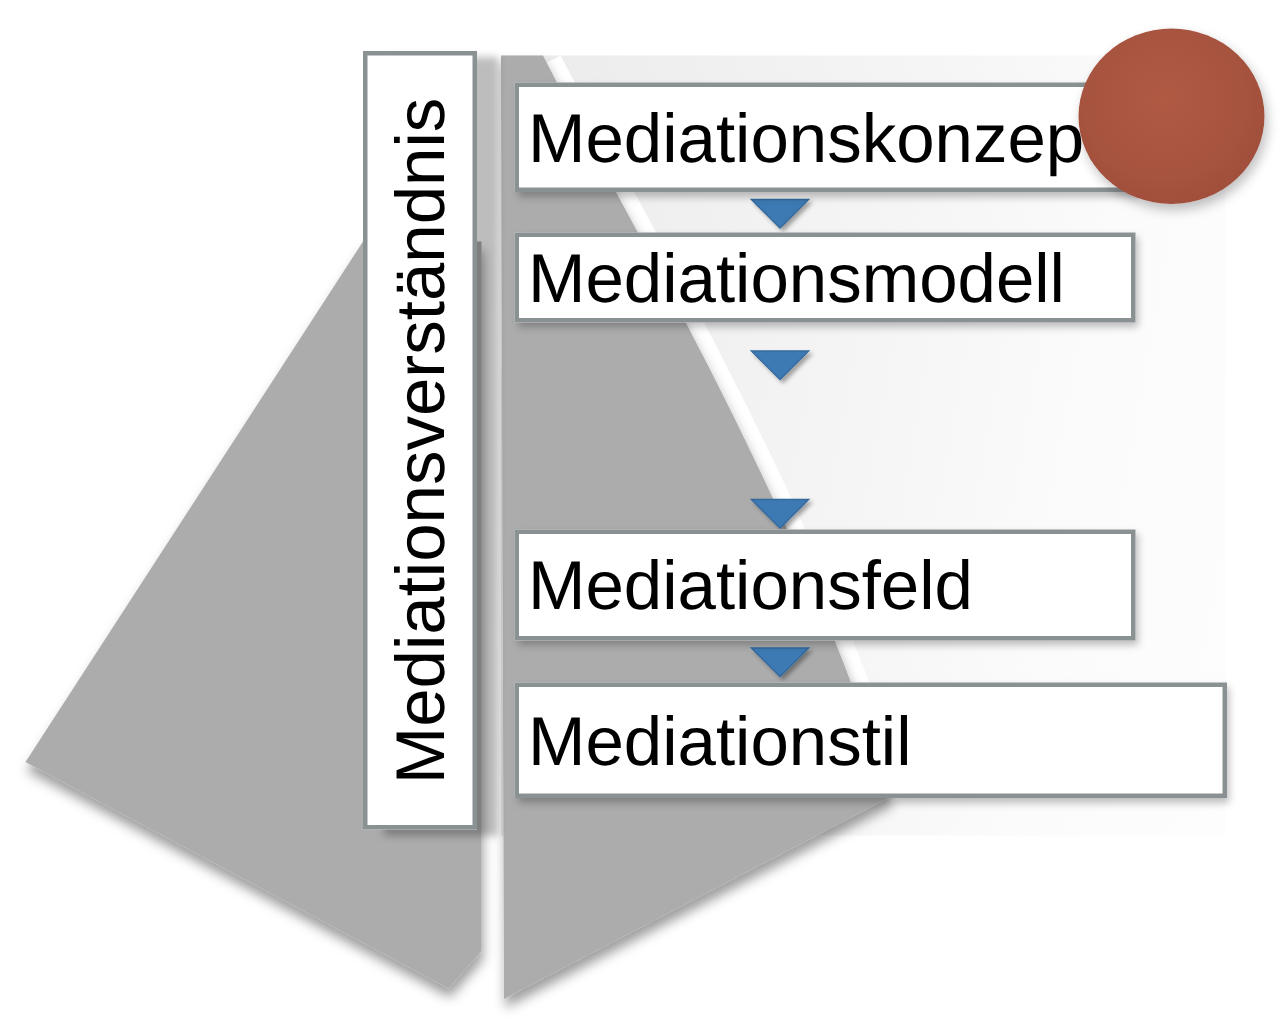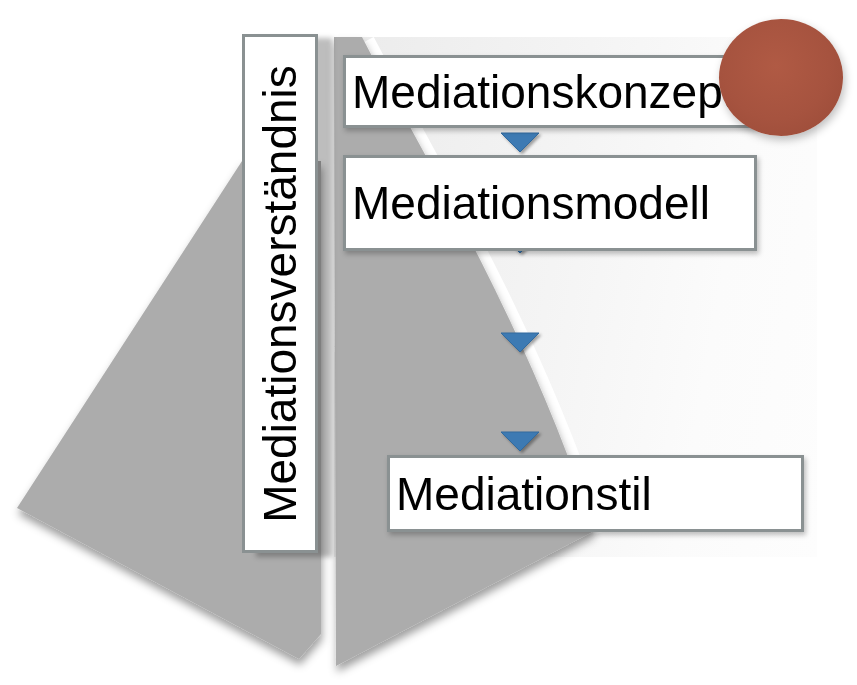--- a/index.html
+++ b/index.html
@@ -31,24 +31,24 @@
     background:#ffffff;
     border:3px solid #8a9192;
     box-shadow:2px 3px 5px rgba(0,0,0,0.25);
     display:flex;align-items:center;
     padding-left:6px;
     font-size:46px;line-height:1;
     white-space:nowrap;
     z-index:3;
   }
   #box-0{top:55px;height:73px;}
-  #box-1{top:155px;height:96px;}
+  #box-1{top:155px;height:60px;}
   #box-2{top:258px;height:70px;}
   #box-3{top:353px;height:74px;}
-  #box-4{top:455px;height:77px;width:417px;margin-left:44px;}
+  #box-4{top:455px;height:77px;width:475px;}
   
   #vlabel-box{
     position:absolute;
     left:242px;top:34px;width:76px;height:519px;
     box-sizing:border-box;
     background:#ffffff;
     border:3px solid #8a9192;
     box-shadow:14px 4px 5px rgba(0,0,0,0.26);
     z-index:3;
   }
@@ -100,19 +100,22 @@
   <div id="vlabel-box">
     <span class="vtext">Mediationsverständnis</span>
   </div>
 
   <div id="box-0" class="step-box">
     <span>Mediationskonzept</span>
   </div>
   <div id="box-1" class="step-box">
     <span>Mediationsmodell</span>
   </div>
+  <div id="box-3" class="step-box">
+    <span>Mediationsfeld</span>
+  </div>
   <div id="box-4" class="step-box">
     <span>Mediationstil</span>
   </div>
 
   <div id="accent-circle"></div>
 
 </div>
 
 </body></html>

